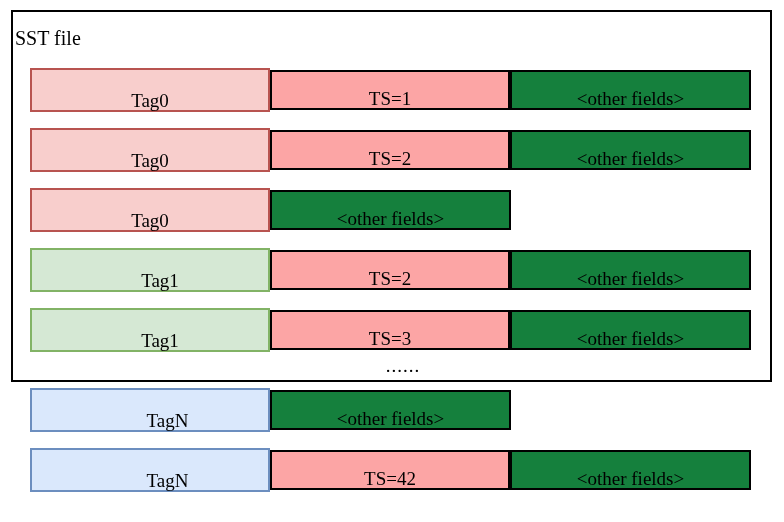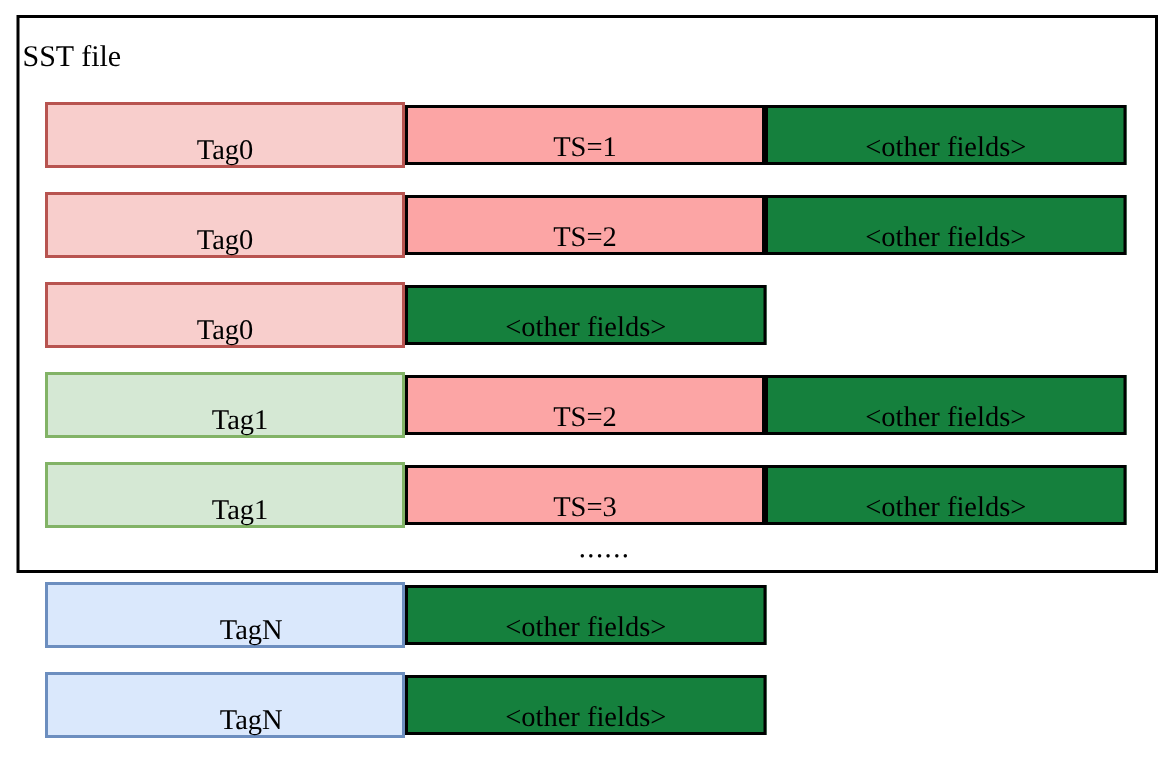--- a/index.html
+++ b/index.html
@@ -155,18 +155,21 @@
         </div>
       <div class="cell cell-other">
           <span>&lt;other fields&gt;</span>
         </div>
     </div>
 
     <div class="row row-7">
       <div class="cell cell-tag tag-blue">
           <span>TagN</span>
         </div>
+      <div class="cell cell-ts">
+          <span>TS=42</span>
+        </div>
       <div class="cell cell-other">
           <span>&lt;other fields&gt;</span>
         </div>
     </div>
   </div>
 </div>
 
 </body></html>

